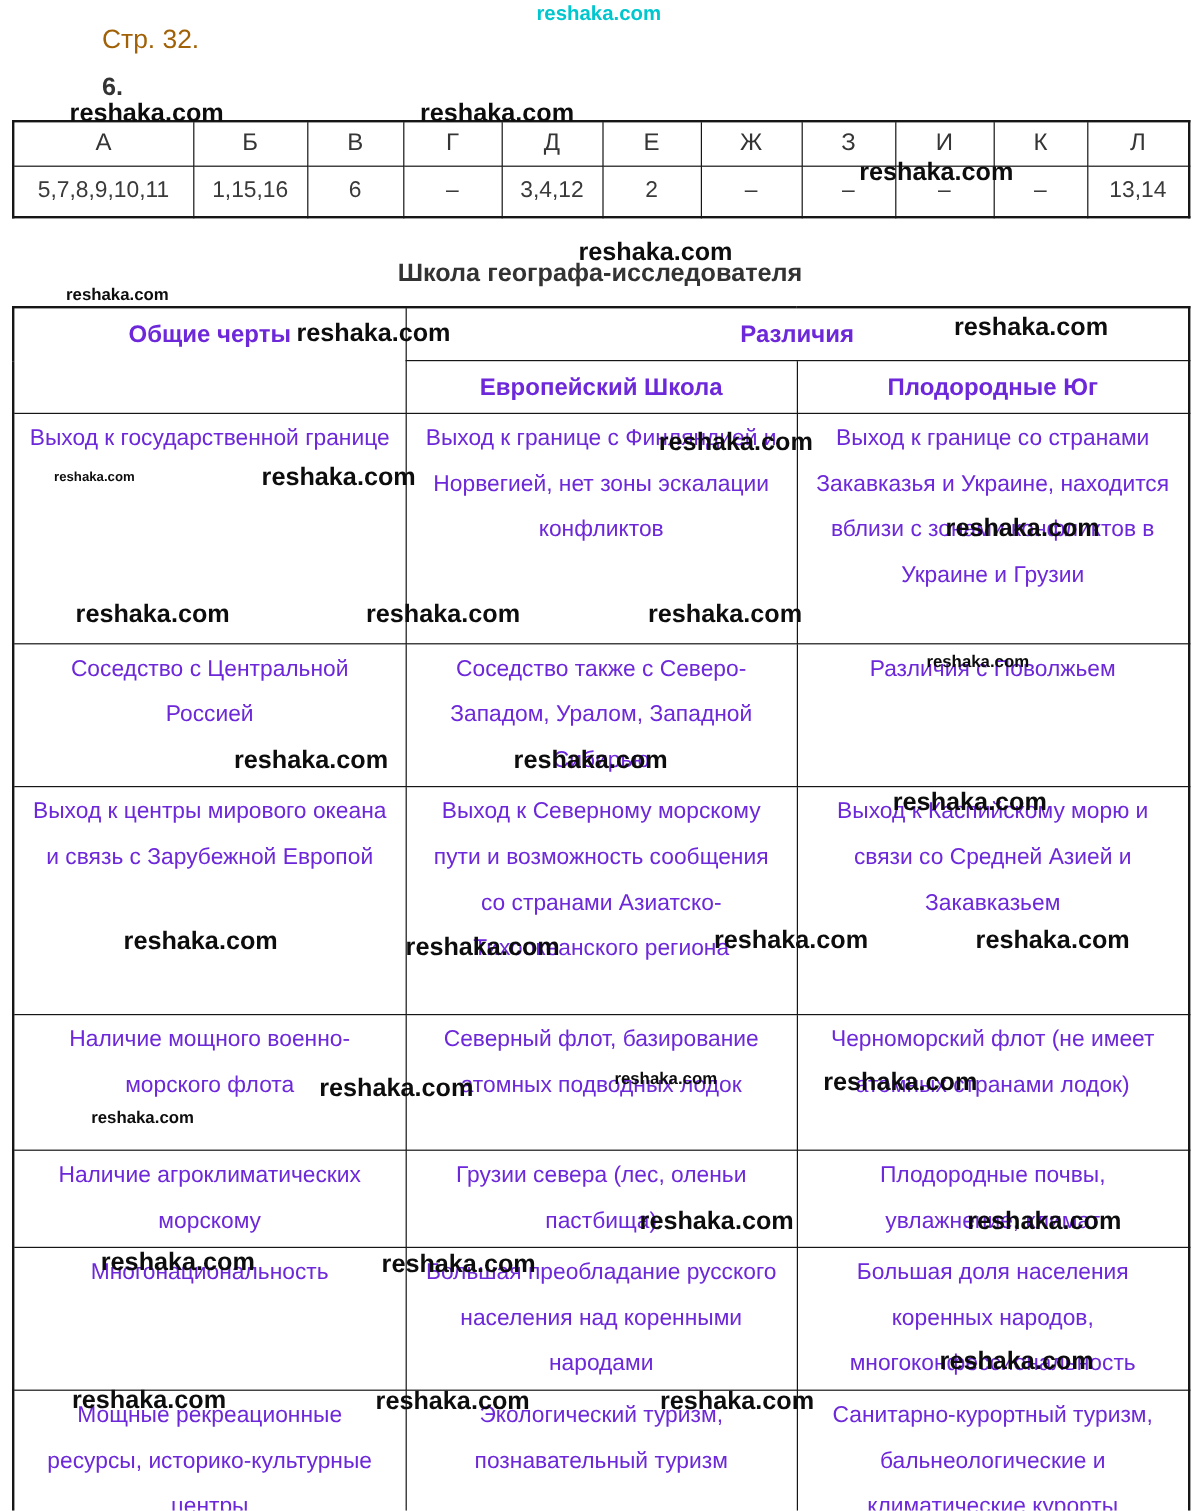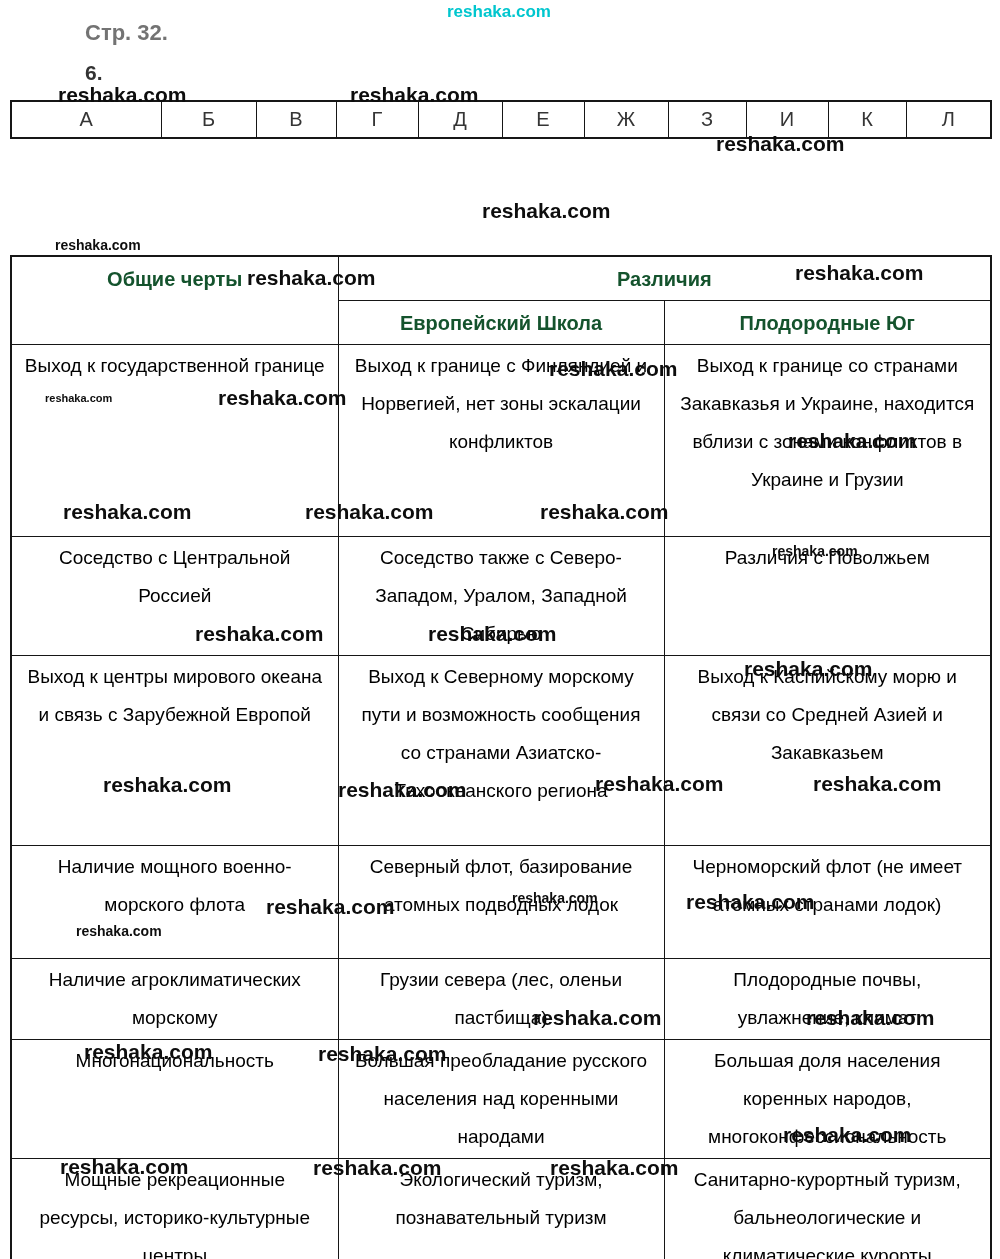--- a/index.html
+++ b/index.html
@@ -1,41 +1,41 @@
 <!DOCTYPE html>
 <html><head>
 <meta charset="utf-8">
 <style>
   * { margin:0; padding:0; box-sizing:border-box; }
   html,body { background:#ffffff; }
   body { font-family:"Liberation Sans", sans-serif; }
   .page { position:relative; width:1000px; height:1259px; background:#fff; color:#3a3a3a; overflow:hidden; }
 
-  .heading  { position:absolute; left:85px; top:20px;  font-size:22px; font-weight:700; color:#737373; }
+  .heading  { position:absolute; left:85px; top:20px;  font-size:22px; font-weight:400; color:#a16207; }
   .task-num { position:absolute; left:85px; top:61px;  font-size:21px; font-weight:700; color:#333; }
 
   table { border-collapse:collapse; table-layout:fixed; }
 
   .answers { position:absolute; left:10px; top:100px; width:980px; border:2px solid #161616; }
   .answers th, .answers td {
     border:1px solid #161616; text-align:center; vertical-align:middle;
     font-size:19px; color:#3a3a3a; font-weight:400; overflow:hidden;
   }
   .answers th { height:37px; font-size:20px; color:#353535; }
   .answers td { height:43px; }
 
   .section-title { position:absolute; left:0; top:216px; width:100%; text-align:center;
                    font-size:21px; font-weight:700; color:#333; }
 
   .cmp { position:absolute; left:10px; top:255px; width:980px; border:2px solid #161616; }
   .cmp td {
     border:1px solid #161616; text-align:center; vertical-align:top;
-    font-size:19px; line-height:38px; padding:2px 12px; color:#000000; overflow:hidden;
+    font-size:19px; line-height:38px; padding:2px 12px; color:#6d28d9; overflow:hidden;
   }
-  .cmp td.hdr { font-weight:700; font-size:20px; color:#14532d; padding-top:3px; }
+  .cmp td.hdr { font-weight:700; font-size:20px; color:#6d28d9; padding-top:3px; }
 
   .wm { position:absolute; font-weight:700; font-size:21px; color:#0d0d0d; white-space:nowrap; z-index:5; }
   .wm-sm   { font-size:14px; }
   .wm-xs   { font-size:11px; }
   .wm-cyan { color:#00c6ce; font-size:17px; }
 </style>
 </head>
 <body>
 
 <div class="page">
@@ -64,23 +64,37 @@
       <th>В</th>
       <th>Г</th>
       <th>Д</th>
       <th>Е</th>
       <th>Ж</th>
       <th>З</th>
       <th>И</th>
       <th>К</th>
       <th>Л</th>
     </tr>
+    <tr>
+      <td>5,7,8,9,10,11</td>
+      <td>1,15,16</td>
+      <td>6</td>
+      <td>–</td>
+      <td>3,4,12</td>
+      <td>2</td>
+      <td>–</td>
+      <td>–</td>
+      <td>–</td>
+      <td>–</td>
+      <td>13,14</td>
+    </tr>
   </tbody>
     </table>
 
+  <div class="section-title">Школа географа-исследователя</div>
 
   <table class="cmp">
     <colgroup>
       <col style="width:327px">
         <col style="width:326px">
         <col style="width:327px">
     </colgroup>
     <tbody>
         <tr style="height:37px">
       <td rowspan="2" class="hdr">Общие черты</td>

